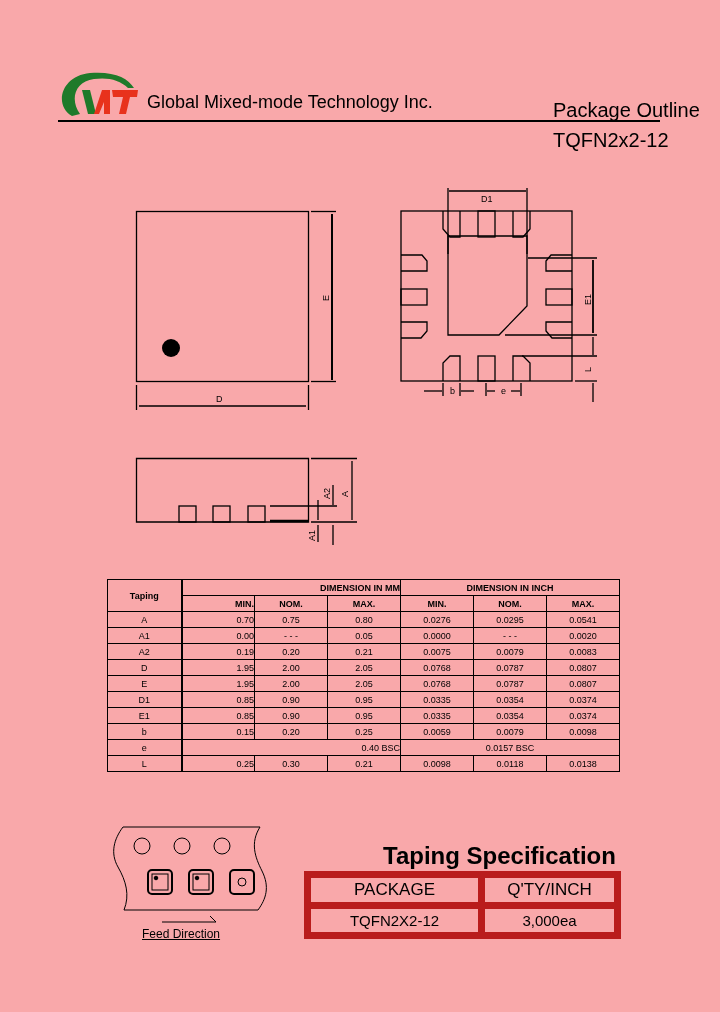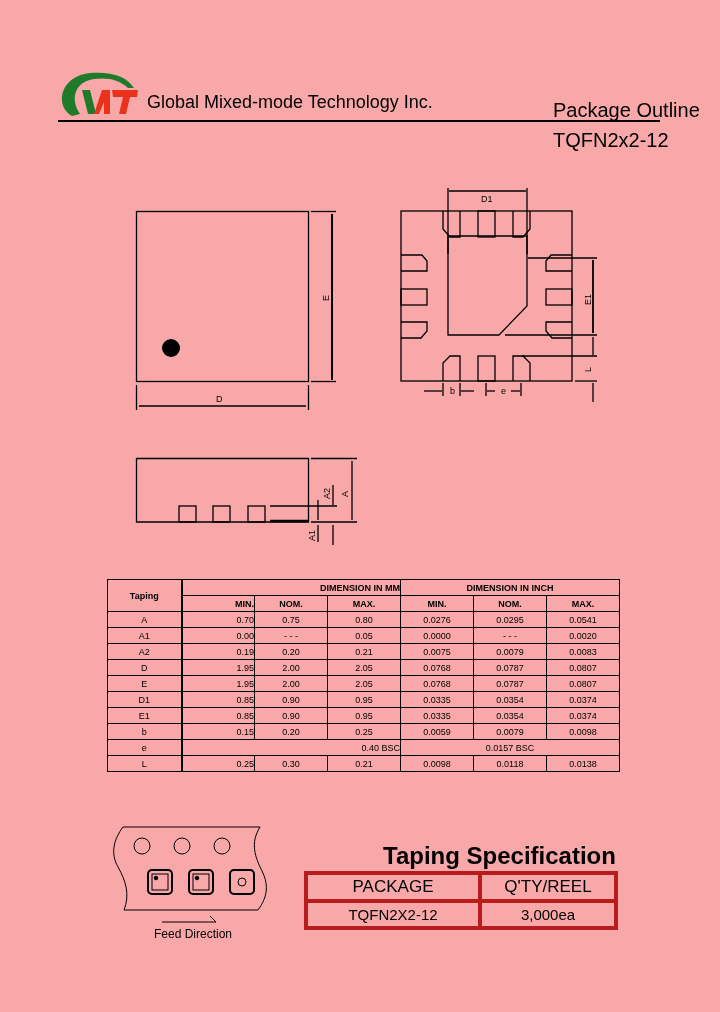--- a/index.html
+++ b/index.html
@@ -11,23 +11,23 @@
   .hr { background:#000; height:2px; }
   .pkg-outline { left:553px; top:99px; font-size:20px; }
   .pkg-name { left:553px; top:129px; font-size:20px; }
   svg text { font-family:"Liberation Sans", sans-serif; }
   table.dim { position:absolute; left:107px; top:579px; border-collapse:collapse; font-size:9px; }
   table.dim td, table.dim th { border:1px solid #000; text-align:center; padding:0; height:15px; font-weight:normal; }
   table.dim th { font-weight:bold; }
   table.dim .sep { border-left:2px solid #000;text-align:right; }
   .tape-title { left:383px; top:842px; font-size:24px;font-weight:bold; }
   table.tape { position:absolute; left:304px; top:871px; border-collapse:collapse; font-size:17px; }
-  table.tape td { border:4px solid #b91c1c; text-align:center; height:24px; padding:0; }
+  table.tape td { border:7px solid #b91c1c; text-align:center; height:24px; padding:0; }
   table.tape tr.r2 td { font-size:15px; height:23px; }
-  .feed { left:154px; top:927px; font-size:12px; }
+  .feed { left:142px; top:927px; font-size:12px;text-decoration:underline; }
 </style>
 </head>
 <body>
 
 <svg class="abs logo" viewBox="0 0 85 50">
   <path d="M14 46 C-4 36 2 6 32 3 C56 1 70 8 76 18 L70 18 C62 10 50 7 36 9 C16 12 12 30 22 44 Z" fill="#1f7a2a"></path>
   <polygon points="24,20 32,20 38,44 30,44" fill="#1f7a2a"></polygon>
   <polygon points="36,44 44,20 52,20 52,44 46,44 46,32 41,44" fill="#e8321c"></polygon>
   <polygon points="54,20 80,20 79,27 72,27 68,44 61,44 65,27 55,27" fill="#e8321c"></polygon>
 </svg>
@@ -253,20 +253,20 @@
 
 <div class="abs tape-title">Taping Specification</div>
 <table class="tape">
   <colgroup>
       <col style="width:174px">
       <col style="width:136px">
     </colgroup>
   <tbody>
       <tr>
     <td>PACKAGE</td>
-    <td>Q'TY/REEL</td>
+    <td>Q'TY/INCH</td>
   </tr>
   <tr class="r2">
     <td>TQFN2X2-12</td>
     <td>3,000ea</td>
   </tr>
 </tbody>
   </table>
 
 </body></html>

